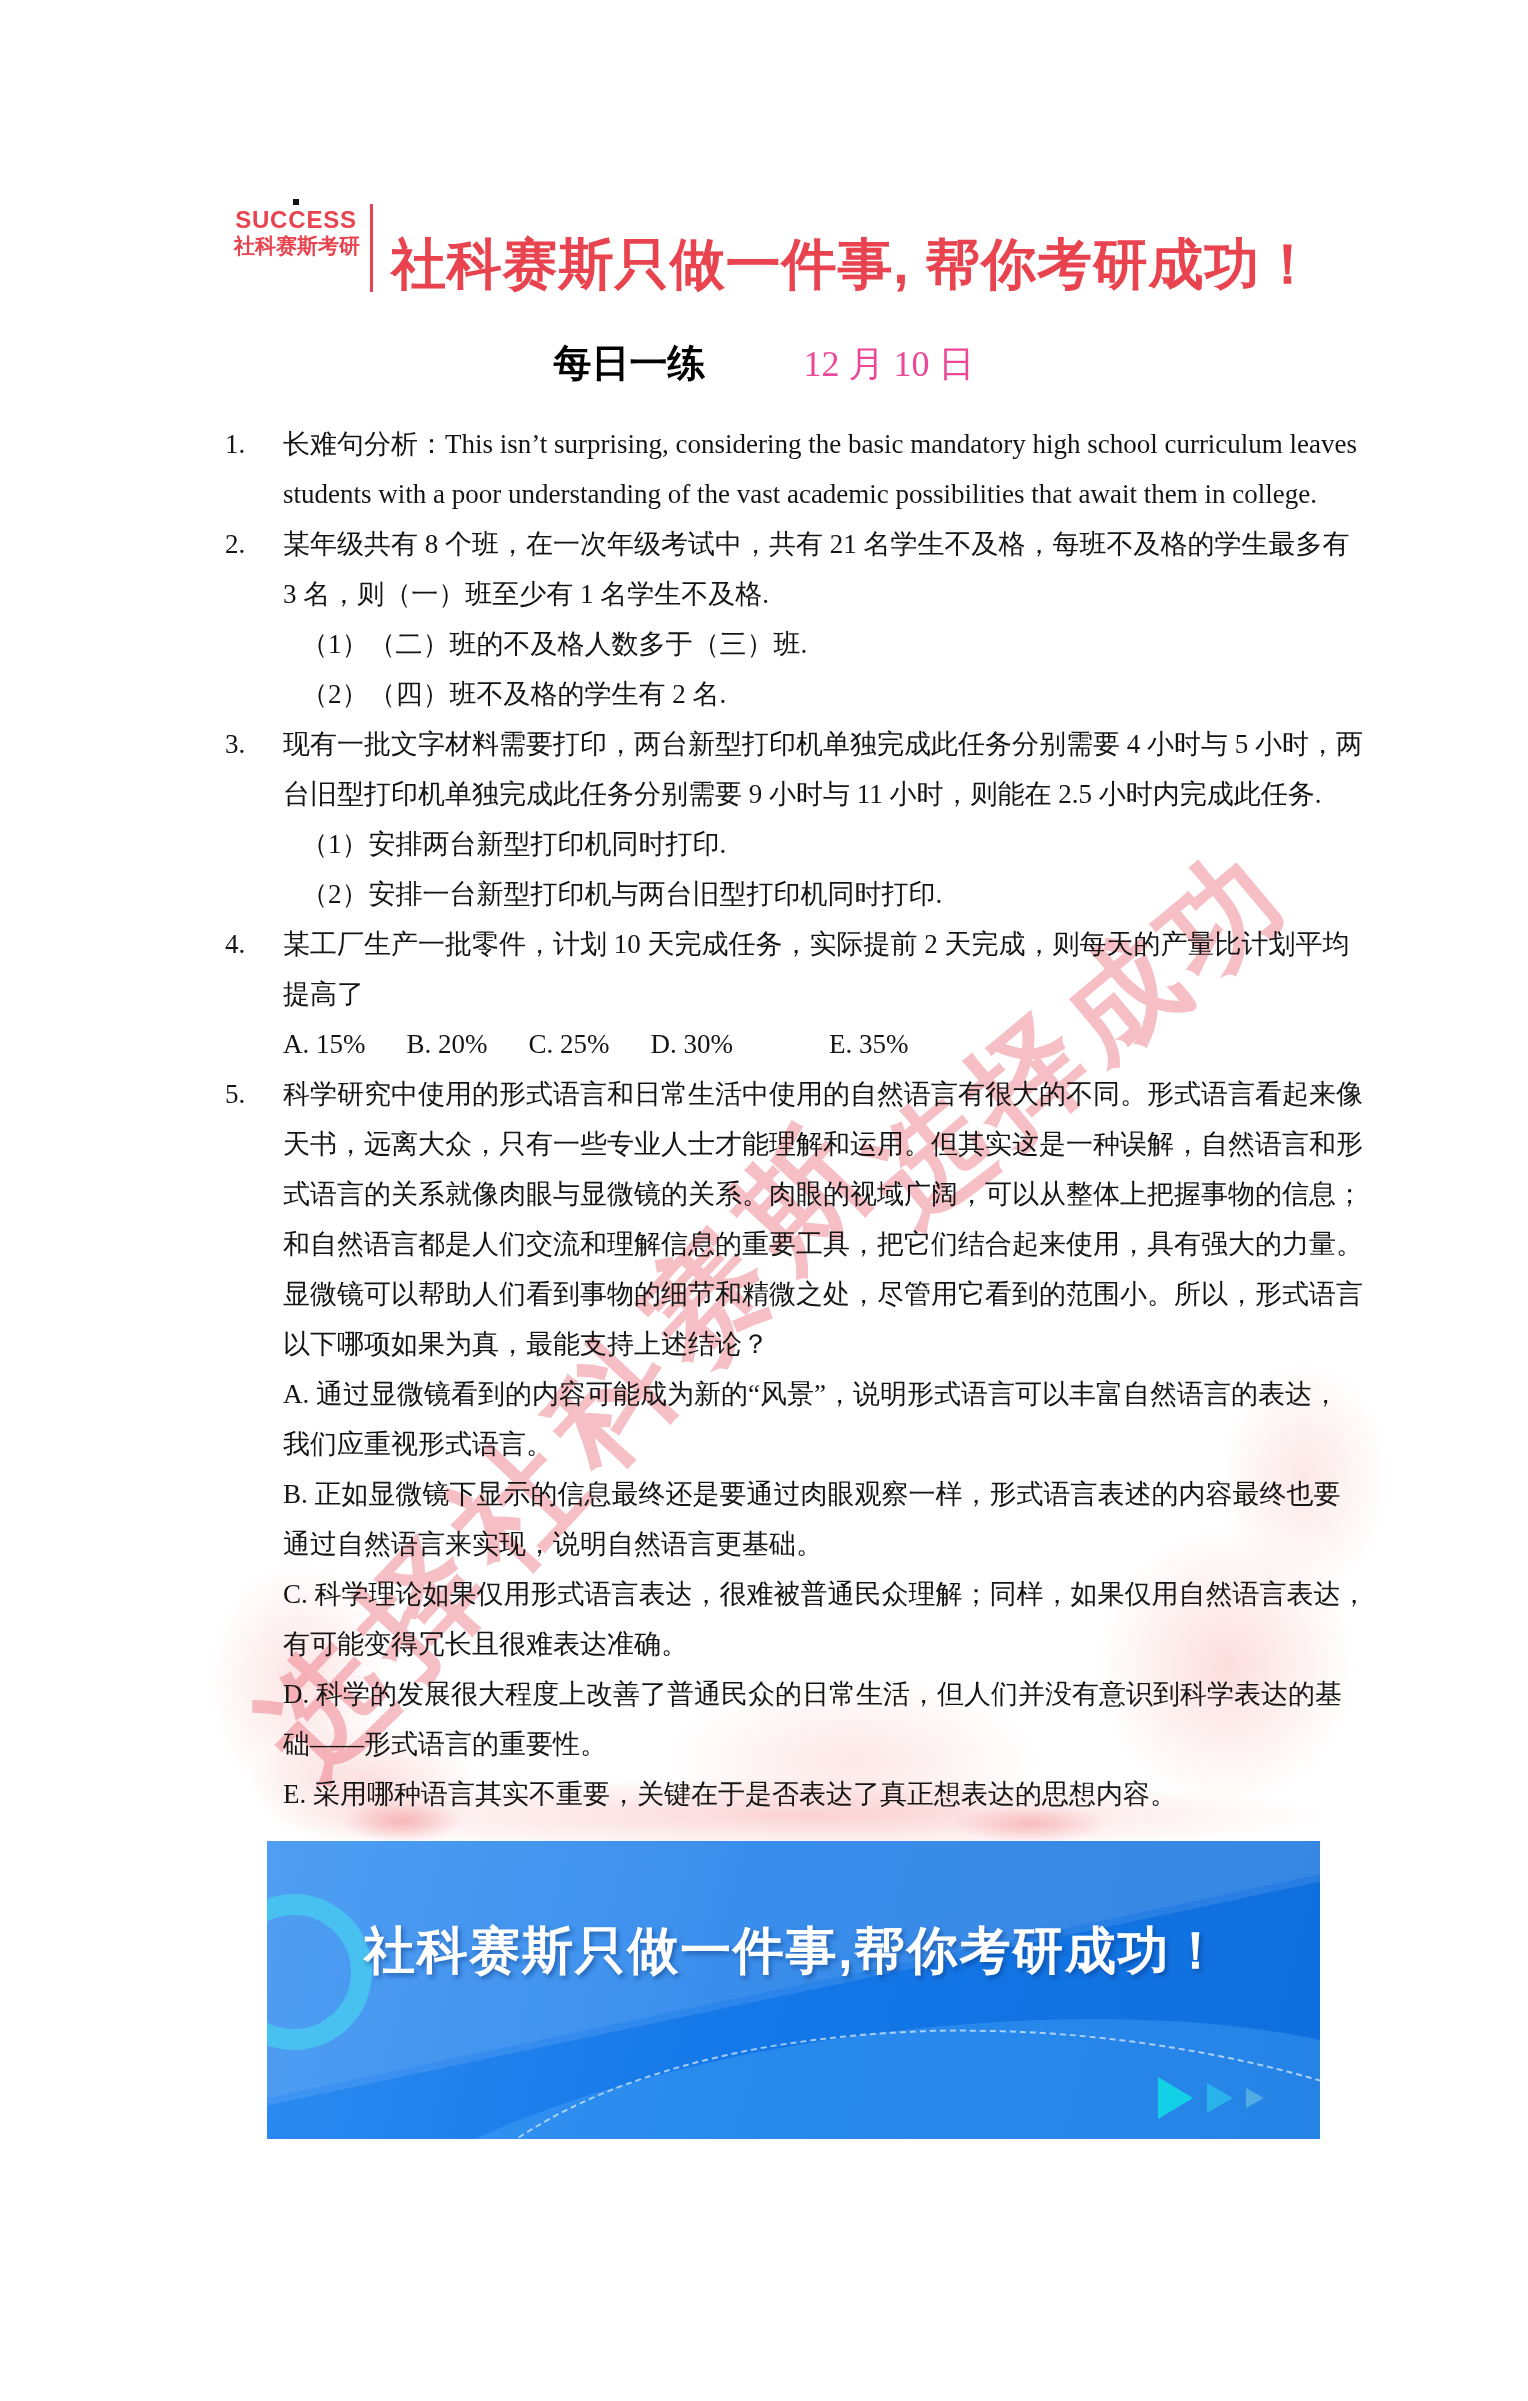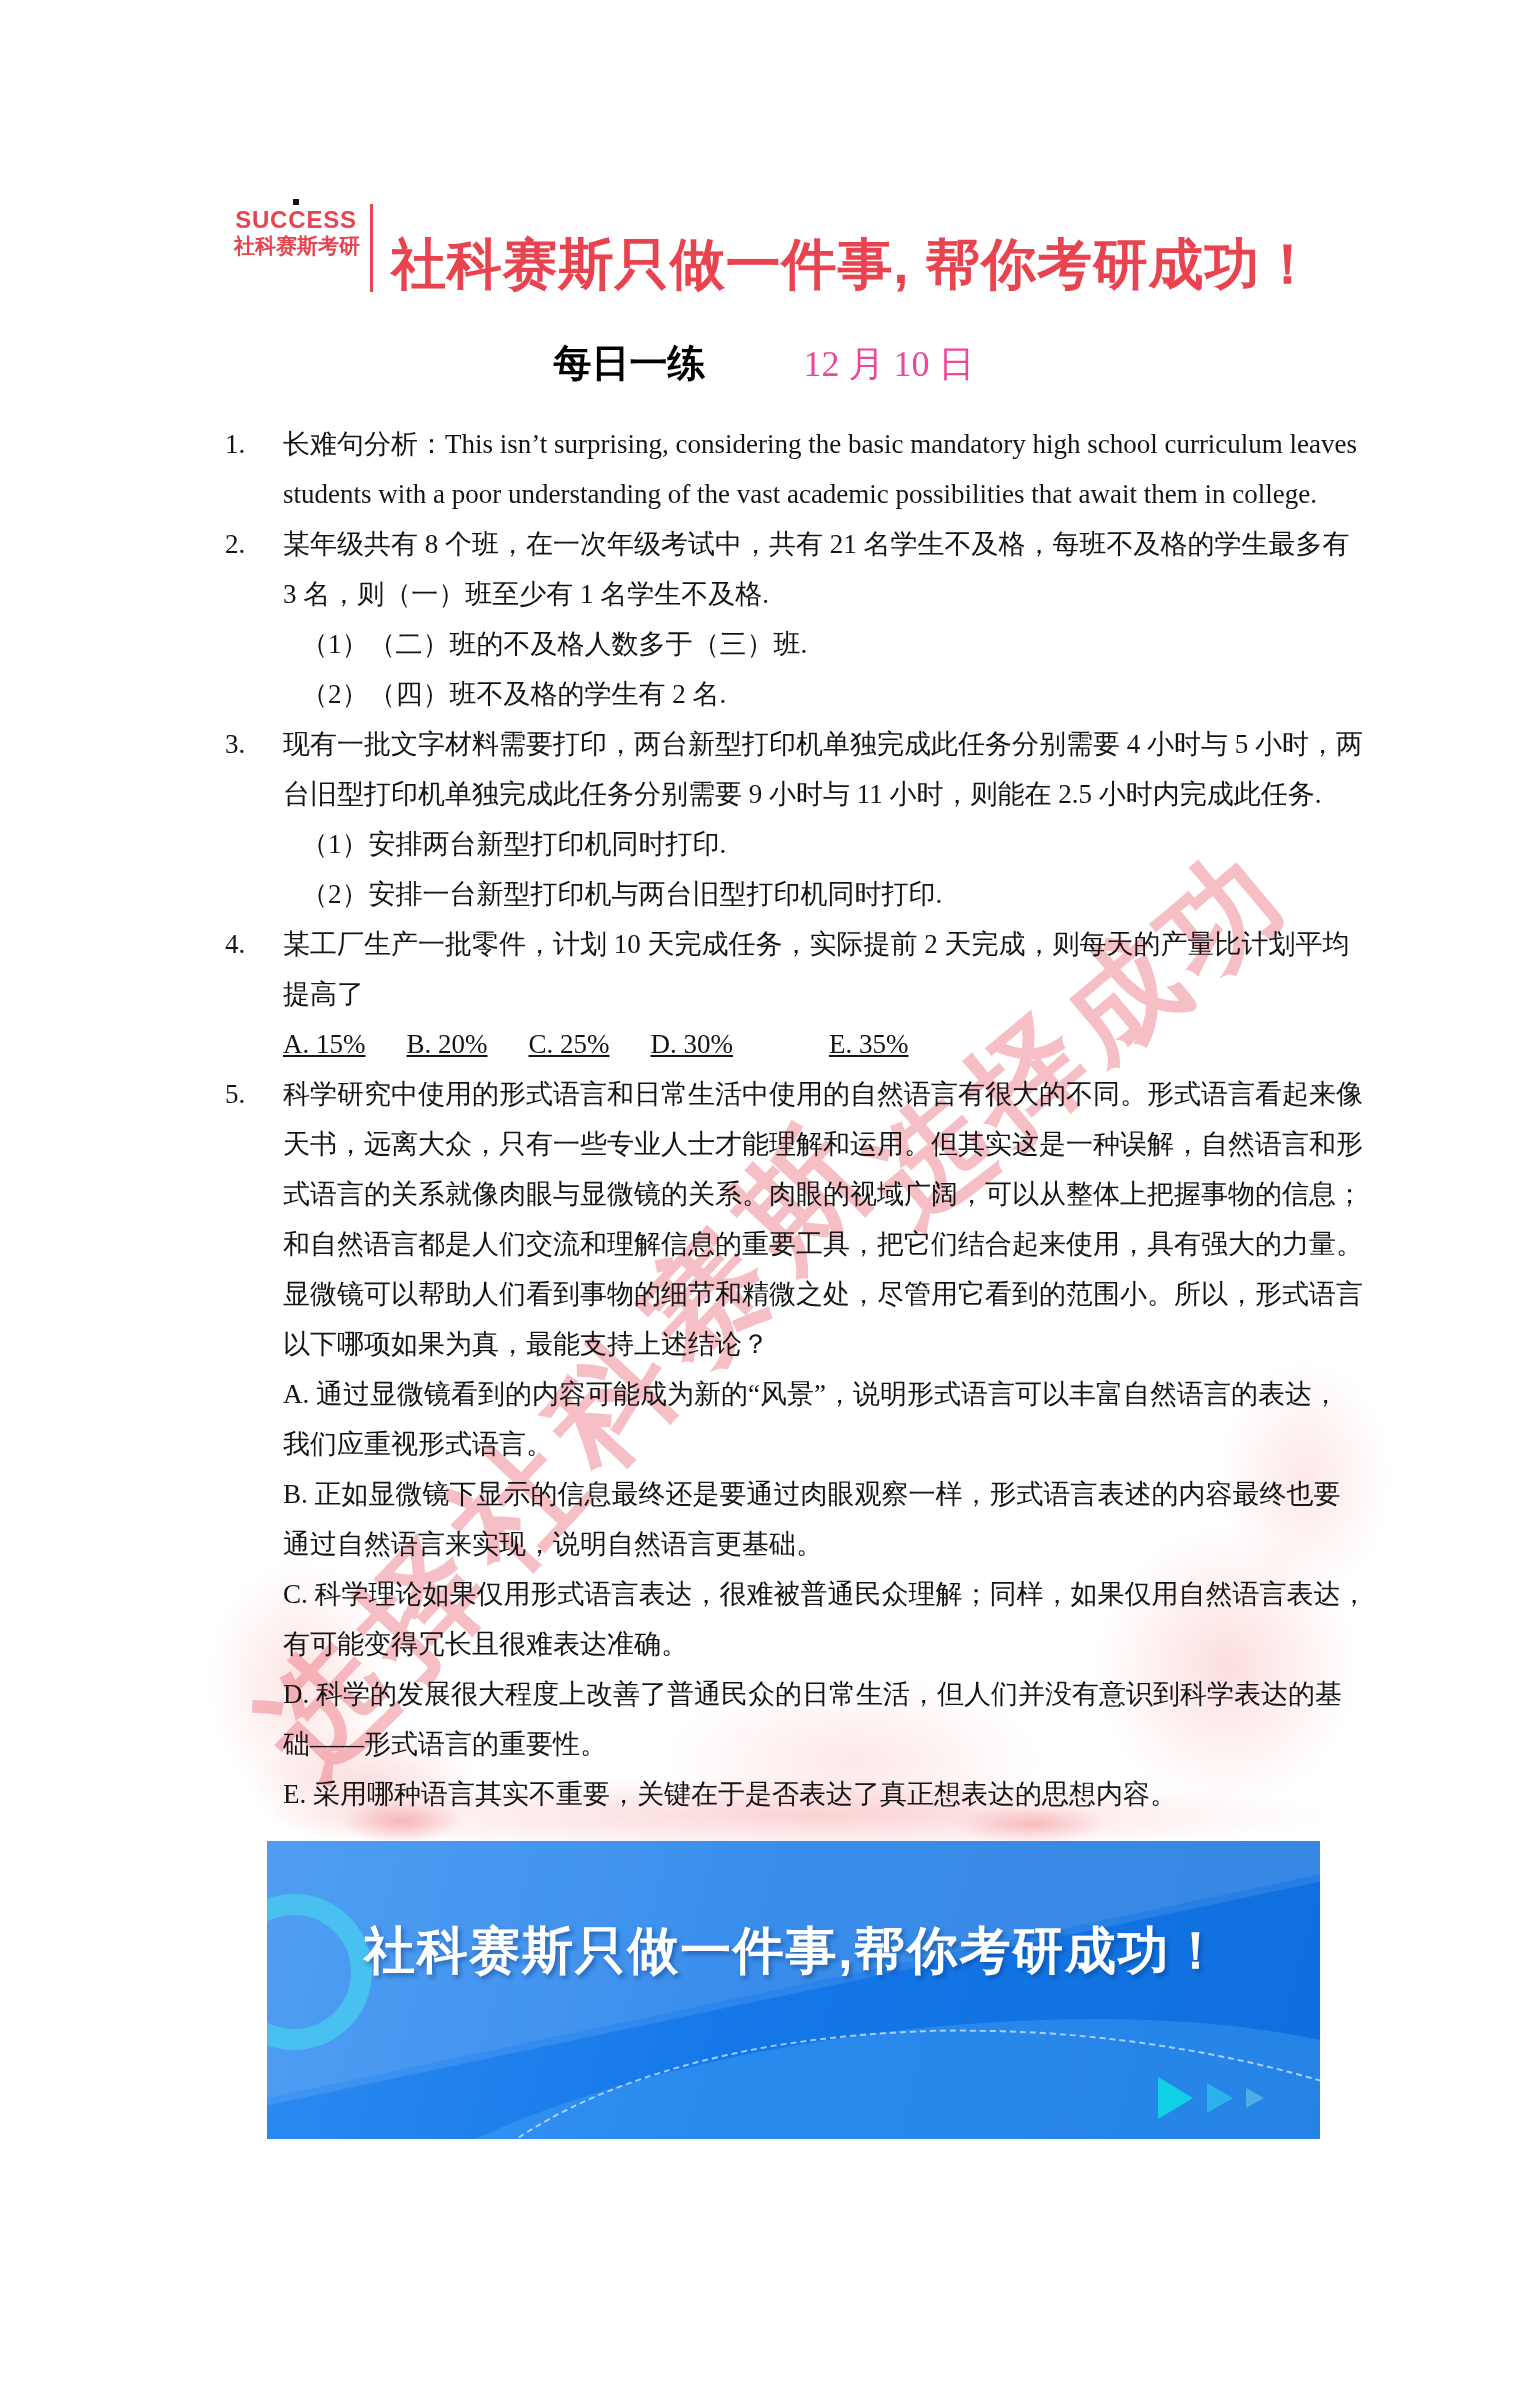--- a/index.html
+++ b/index.html
@@ -39,21 +39,21 @@
   #b7{left:340px;top:1800px;width:124px;height:43px;background:radial-gradient(ellipse,rgba(240,118,124,.45),transparent 70%);}
   #b8{left:953px;top:1805px;width:157px;height:38px;background:radial-gradient(ellipse,rgba(240,118,124,.40),transparent 70%);}
 
   
   #question-list{position:absolute;left:225px;top:419px;width:1077px;z-index:3;}
   .q-row{display:flex;line-height:50px;font-size:27px;}
   .q-num{flex:0 0 58px;white-space:nowrap;}
   .q-text{flex:0 0 auto;white-space:nowrap;}
   .q-text.sub{padding-left:18px;}
   .q-opts{display:flex;}
-  .opt{margin-right:41px;white-space:nowrap;text-decoration:underline;}
+  .opt{margin-right:41px;white-space:nowrap;}
   .opt:nth-child(4){margin-right:96px;}
   .opt:last-child{margin-right:12px;}
 
   
   #banner{position:absolute;left:267px;top:1841px;width:1053px;height:298px;z-index:3;overflow:hidden;
           background:linear-gradient(105deg,#2e8cf2 0%,#1478e8 45%,#0f6edd 100%);}
   .bn-sweep1{position:absolute;left:-182px;top:-249px;width:1409px;height:398px;
           background:rgba(255,255,255,0.10);transform:rotate(-12deg);}
   .bn-sweep2{position:absolute;left:-215px;top:-207px;width:1409px;height:356px;
           background:rgba(255,255,255,0.07);transform:rotate(-12deg);}

